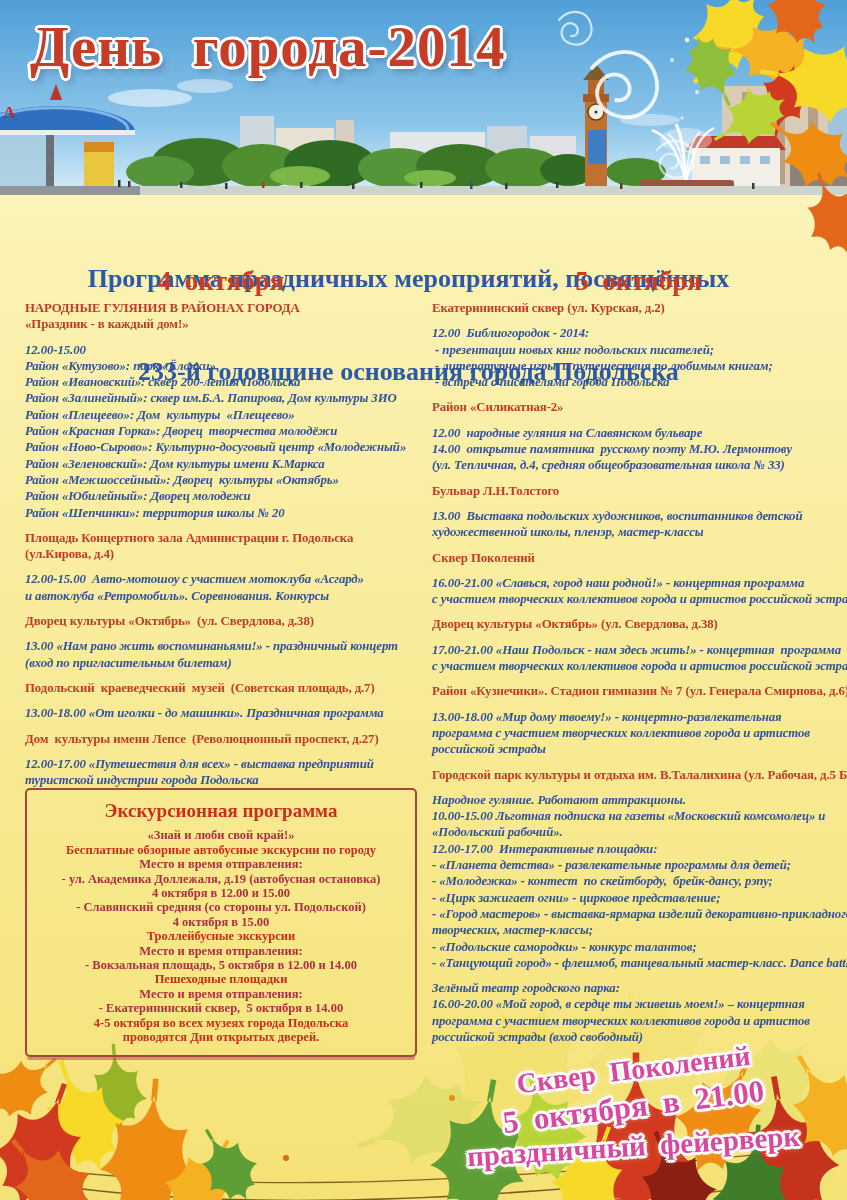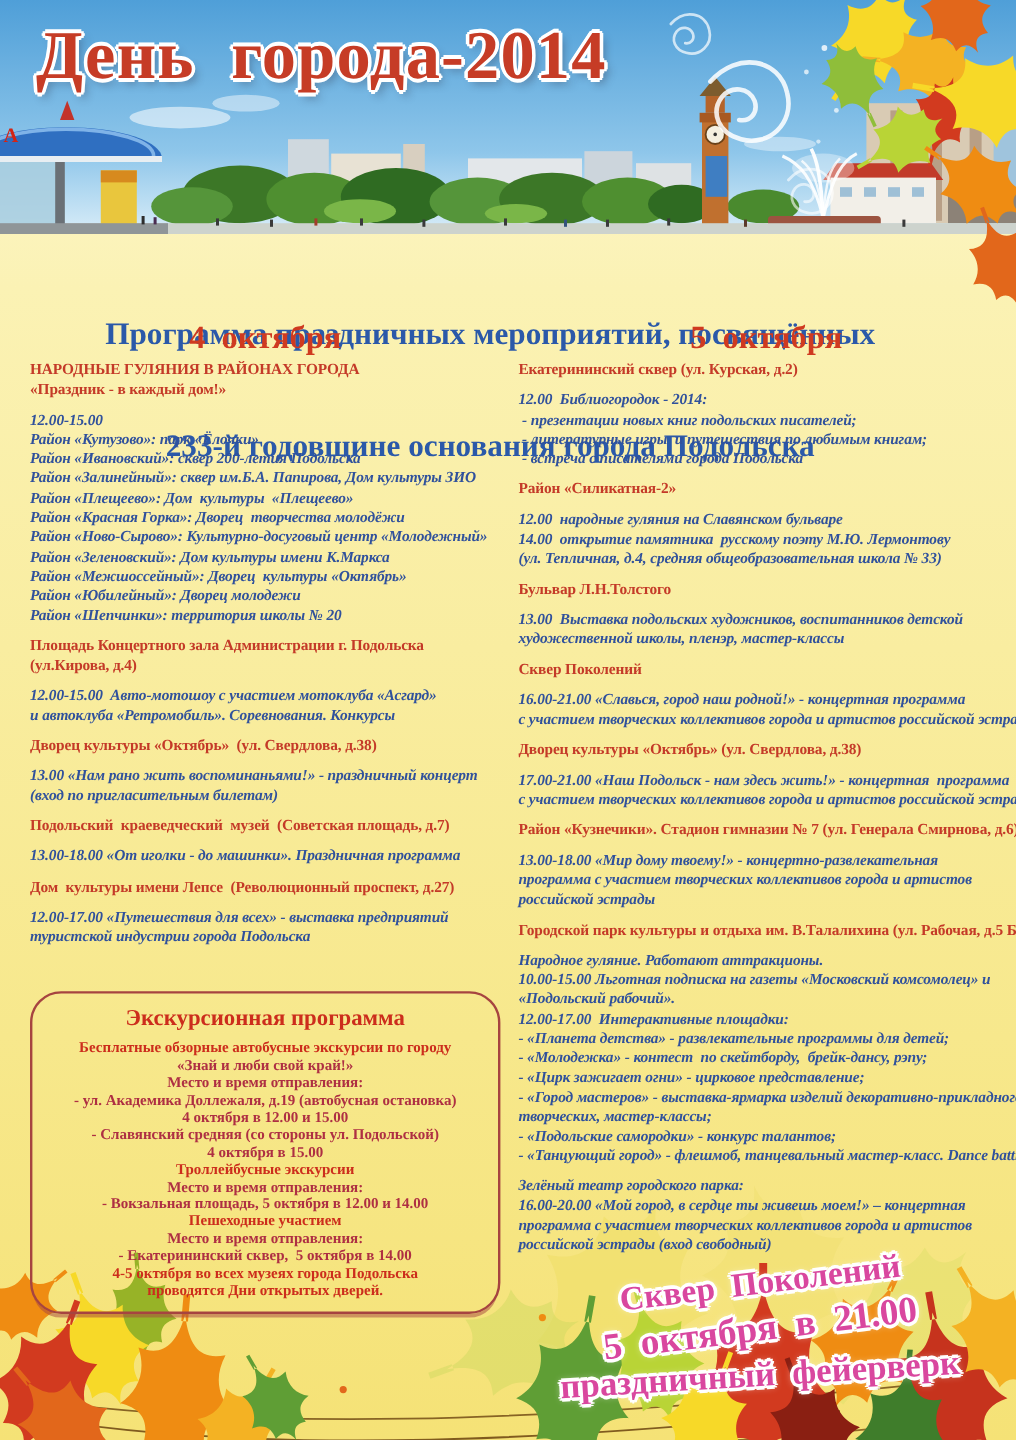--- a/index.html
+++ b/index.html
@@ -22,21 +22,21 @@
   .col{position:absolute;top:266px;}
   .col-left{left:25px;width:392px;}
   .col-right{left:432px;width:413px;}
   .date-h{margin:0 0 4px;font-size:27px;line-height:30px;font-weight:bold;text-align:center;
     color:var(--date-red,#cf3a20);white-space:pre;}
   .line{font-size:12.8px;line-height:16.3px;font-weight:bold;white-space:pre;letter-spacing:-.1px;}
   .line.red{color:var(--venue-red,#c43a28);}
   .line.navy{color:var(--body-navy,#30519c);font-style:italic;}
   .line.mt{margin-top:9px;}
   
-  .exc-box{margin-top:38px;border:2px solid var(--box-border,#a64440);border-radius:26px;
+  .exc-box{border:2px solid var(--box-border,#a64440);border-radius:5px;
     padding:8px 24px 10px;text-align:center;box-shadow:0 5px 0 -2px rgba(166,68,64,.5);}
   .exc-title{margin:2px 0 6px;font-size:19px;font-weight:bold;color:var(--box-bright,#cc2d1c);}
   .bline{font-size:12.5px;line-height:14.4px;font-weight:bold;white-space:pre;}
   .bline.bright{color:var(--box-bright,#cc2d1c);}
   .bline.deep{color:var(--box-deep,#ae2f43);}
   
   .finale{position:absolute;left:420px;top:1054px;width:427px;text-align:center;z-index:5;
     color:var(--footer-magenta,#d9479f);font-weight:bold;}
   .finale div{text-shadow:-2px -2px 0 #fff,0 -2px 0 #fff,2px -2px 0 #fff,-2px 0 0 #fff,2px 0 0 #fff,
     -2px 2px 0 #fff,0 2px 0 #fff,2px 2px 0 #fff,-3px 0 0 #fff,3px 0 0 #fff,0 3px 0 #fff,0 -3px 0 #fff,0 0 7px #fff;
@@ -204,31 +204,31 @@
           <div class="line red mt">Подольский  краеведческий  музей  (Советская площадь, д.7)</div>
           <div class="line navy mt">13.00-18.00 «От иголки - до машинки». Праздничная программа</div>
           <div class="line red mt">Дом  культуры имени Лепсе  (Революционный проспект, д.27)</div>
           <div class="line navy mt">12.00-17.00 «Путешествия для всех» - выставка предприятий</div>
           <div class="line navy">туристской индустрии города Подольска</div>
         </div>
       <div class="exc-box">
         <h3 class="exc-title">Экскурсионная программа</h3>
         <div>
 
-        <div class="bline bright">Бесплатные обзорные автобусные экскурсии по городу</div>
-            <div class="bline deep">«Знай и люби свой край!»</div>
+        <div class="bline deep">«Знай и люби свой край!»</div>
+            <div class="bline bright">Бесплатные обзорные автобусные экскурсии по городу</div>
             <div class="bline deep">Место и время отправления:</div>
             <div class="bline deep">- ул. Академика Доллежаля, д.19 (автобусная остановка)</div>
             <div class="bline deep">4 октября в 12.00 и 15.00</div>
             <div class="bline deep">- Славянский средняя (со стороны ул. Подольской)</div>
             <div class="bline deep">4 октября в 15.00</div>
             <div class="bline bright">Троллейбусные экскурсии</div>
             <div class="bline deep">Место и время отправления:</div>
             <div class="bline deep">- Вокзальная площадь, 5 октября в 12.00 и 14.00</div>
-            <div class="bline bright">Пешеходные участием</div>
+            <div class="bline bright">Пешеходные площадки</div>
             <div class="bline deep">Место и время отправления:</div>
             <div class="bline deep">- Екатерининский сквер,  5 октября в 14.00</div>
             <div class="bline bright">4-5 октября во всех музеях города Подольска</div>
             <div class="bline bright">проводятся Дни открытых дверей.</div>
           </div>
       </div>
     </div>
 
     <div class="col col-right">
       <h2 class="date-h">5  октября</h2>

